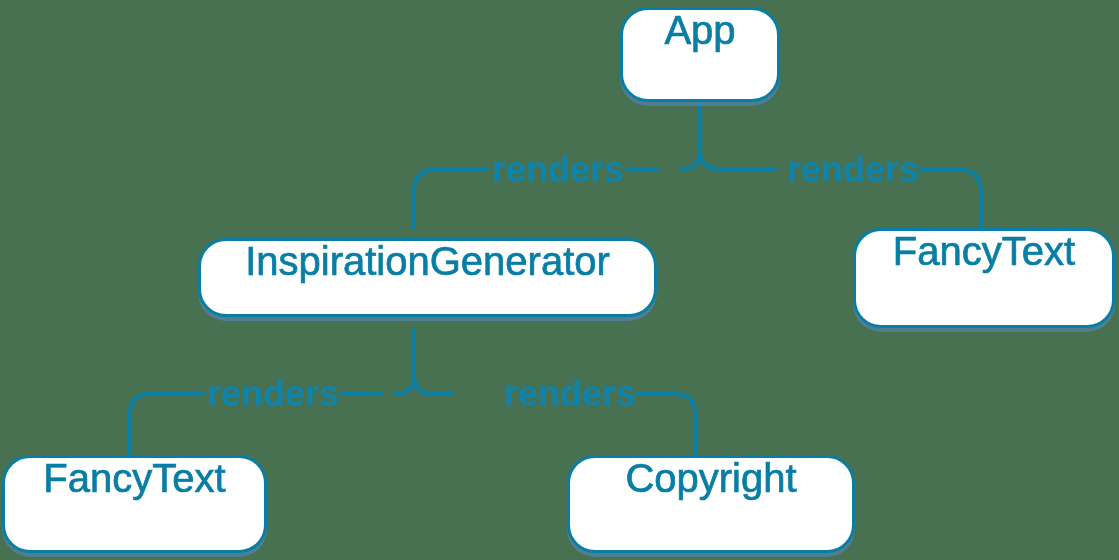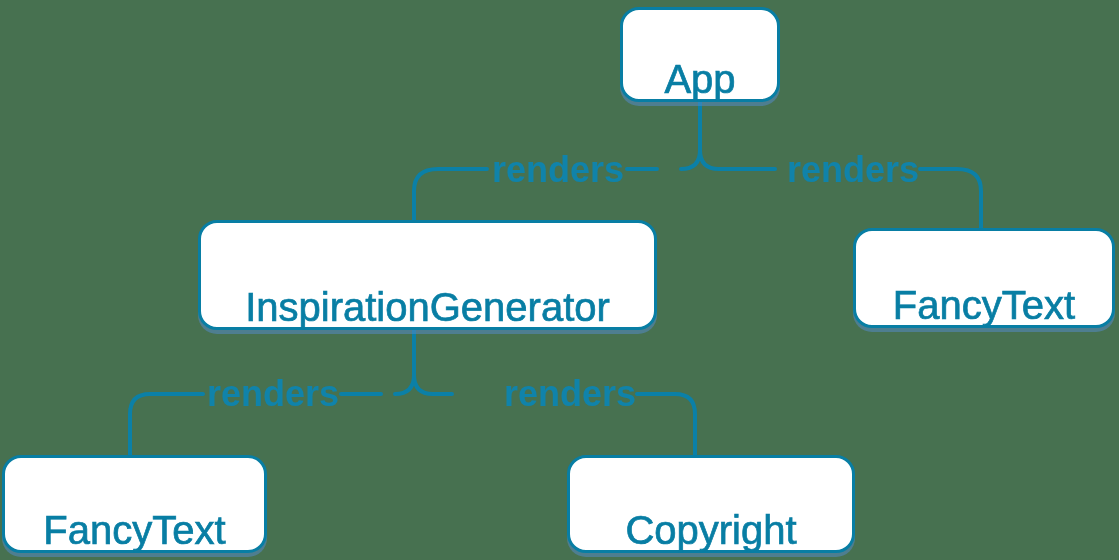--- a/index.html
+++ b/index.html
@@ -33,24 +33,24 @@
   svg.edges path {
     fill: none;
     stroke: var(--line);
     stroke-width: 4;
     stroke-linecap: round;
   }
   .node {
     position: absolute;
     background: var(--node_bg);
     border: 3.5px solid var(--accent);
-    border-radius: 19px;
+    border-radius: 28px;
     box-shadow: 0 4px 0 rgba(84, 136, 196, 0.55);
     display: flex;
-    align-items: flex-end;
+    align-items: flex-start;
     justify-content: center;
   }
   .node .node-label {
     color: var(--accent);
     font-size: 40px;
     font-weight: 400;
     -webkit-text-stroke: 0.7px currentColor;
     white-space: nowrap;
     line-height: 1;
   }
@@ -86,21 +86,21 @@
     <path d="M203 394 L150 394 Q130 394 130 414 L130 455"></path>
 
     <path d="M433 394 L452 394"></path>
     <path d="M637 394 L675 394 Q695 394 695 414 L695 455"></path>
   </svg>
 
   <div class="node" style="left:620px; top:7px; width:160px; height:95px;">
     <span class="node-label">App</span>
   </div>
 
-  <div class="node" style="left:198px; top:220px; width:459px; height:110px;">
+  <div class="node" style="left:198px; top:238px; width:459px; height:79px;">
     <span class="node-label">InspirationGenerator</span>
   </div>
 
   <div class="node" style="left:853px; top:228px; width:262px; height:100px;">
     <span class="node-label">FancyText</span>
   </div>
 
   <div class="node" style="left:2px; top:455px; width:265px; height:98px;">
     <span class="node-label">FancyText</span>
   </div>

